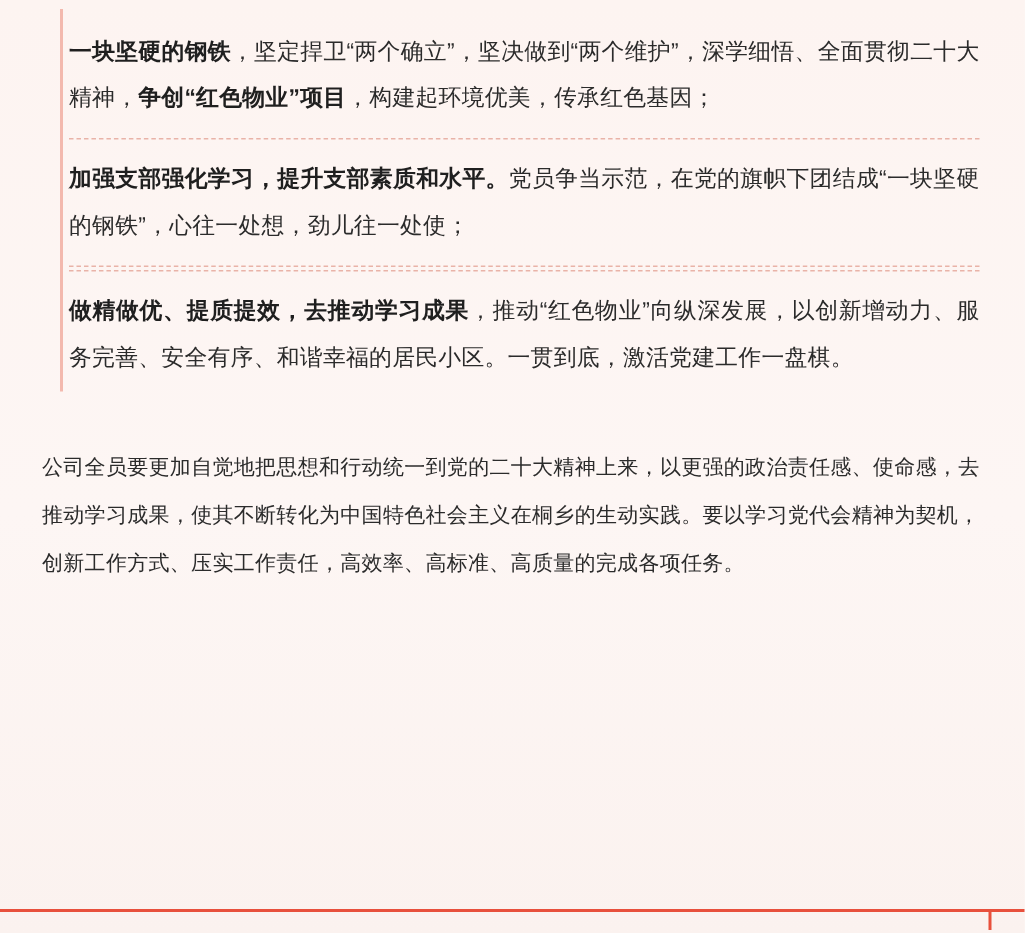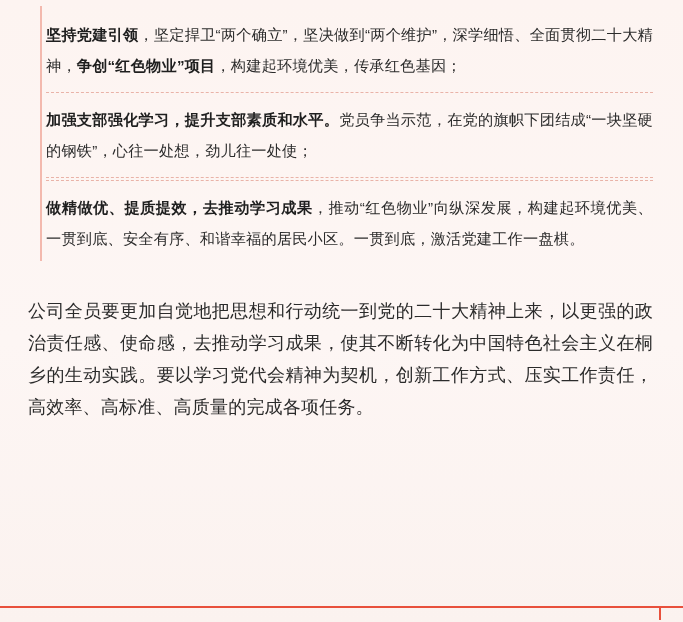--- a/index.html
+++ b/index.html
@@ -61,25 +61,24 @@
     height: 18px;
   }
 
   
   .closing {
     padding: 6px 30px 0 28px;
   }
   .closing p {
     margin: 0;
     color: #2b2b2b;
-    font-size: 18px;
+    font-size: 14px;
     line-height: 32px;
     letter-spacing: 0.2px;
     text-align: justify;
-    font-family: Liberation Serif, serif;
   }
 
   
   .bottom-deco {
     position: absolute;
     left: 0;
     right: 0;
     bottom: 0;
     height: 26px;
   }
@@ -109,32 +108,32 @@
   }
 </style>
 </head>
 <body>
 
 <div class="page">
 
   <div class="quote-block">
     <div class="vrule"></div>
 
-    <p class="para"><b>坚持党建引领</b><span>，坚定捍卫“两个确立”，坚决做到“两个维护”，深学细悟、全面贯彻二十大精神，</span><b>争创“红色物业”项目</b><span>，构建起环境优美，传承红色基因；</span></p>
+    <p class="para"><b>一块坚硬的钢铁</b><span>，坚定捍卫“两个确立”，坚决做到“两个维护”，深学细悟、全面贯彻二十大精神，</span><b>争创“红色物业”项目</b><span>，构建起环境优美，传承红色基因；</span></p>
 
     <hr class="dashed">
 
     <p class="para"><b>加强支部强化学习，提升支部素质和水平。</b><span>党员争当示范，在党的旗帜下团结成“一块坚硬的钢铁”，心往一处想，劲儿往一处使；</span></p>
 
     <hr class="dashed">
 
 
     <hr class="dashed">
 
-    <p class="para"><b>做精做优、提质提效，去推动学习成果</b><span>，推动“红色物业”向纵深发展，构建起环境优美、一贯到底、安全有序、和谐幸福的居民小区。一贯到底，激活党建工作一盘棋。</span></p>
+    <p class="para"><b>做精做优、提质提效，去推动学习成果</b><span>，推动“红色物业”向纵深发展，以创新增动力、服务完善、安全有序、和谐幸福的居民小区。一贯到底，激活党建工作一盘棋。</span></p>
   </div>
 
   <div class="block-split"></div>
 
   <div class="closing">
     <p>公司全员要更加自觉地把思想和行动统一到党的二十大精神上来，以更强的政治责任感、使命感，去推动学习成果，使其不断转化为中国特色社会主义在桐乡的生动实践。要以学习党代会精神为契机，创新工作方式、压实工作责任，高效率、高标准、高质量的完成各项任务。</p>
   </div>
 
   <div class="bottom-deco">
     <div class="bottom-line"></div>

